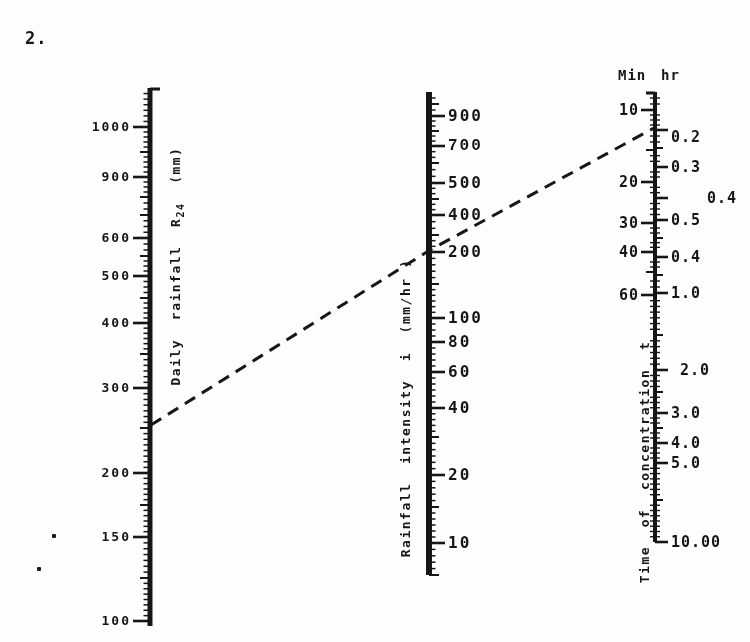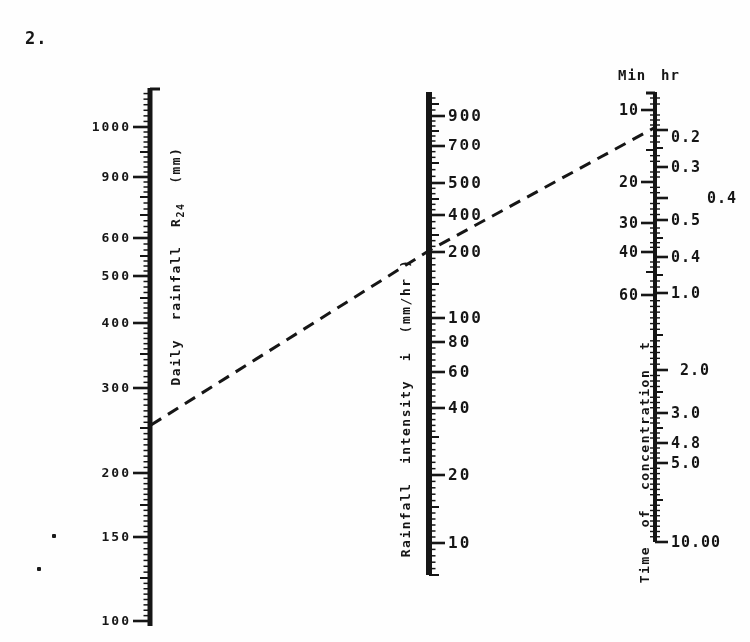--- a/index.html
+++ b/index.html
@@ -392,21 +392,21 @@
       <div class="scale-label min" style="right: 111px; top: 245px;">40</div>
       <div class="scale-label min" style="right: 111px; top: 288px;">60</div>
       <div class="scale-label hr" style="left: 671px; top: 130px;">0.2</div>
       <div class="scale-label hr" style="left: 671px; top: 160px;">0.3</div>
       <div class="scale-label hr" style="left: 671px; top: 191px; margin-left: 36px;">0.4</div>
       <div class="scale-label hr" style="left: 671px; top: 213px;">0.5</div>
       <div class="scale-label hr" style="left: 671px; top: 250px;">0.4</div>
       <div class="scale-label hr" style="left: 671px; top: 286px;">1.0</div>
       <div class="scale-label hr" style="left: 671px; top: 363px; margin-left: 9px;">2.0</div>
       <div class="scale-label hr" style="left: 671px; top: 406px;">3.0</div>
-      <div class="scale-label hr" style="left: 671px; top: 436px;">4.8</div>
+      <div class="scale-label hr" style="left: 671px; top: 436px;">4.0</div>
       <div class="scale-label hr" style="left: 671px; top: 456px;">5.0</div>
       <div class="scale-label hr" style="left: 671px; top: 535px;">10.00</div>
     </div>
   <div id="specks-layer">
       <div class="speck" style="left: 52px; top: 534px;"></div>
       <div class="speck" style="left: 37px; top: 567px;"></div>
     </div>
 </div>
 
 </body></html>

